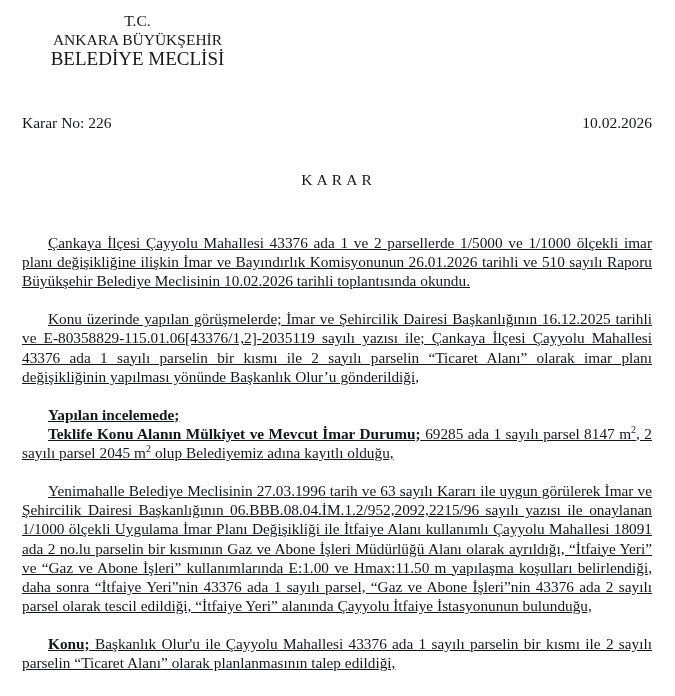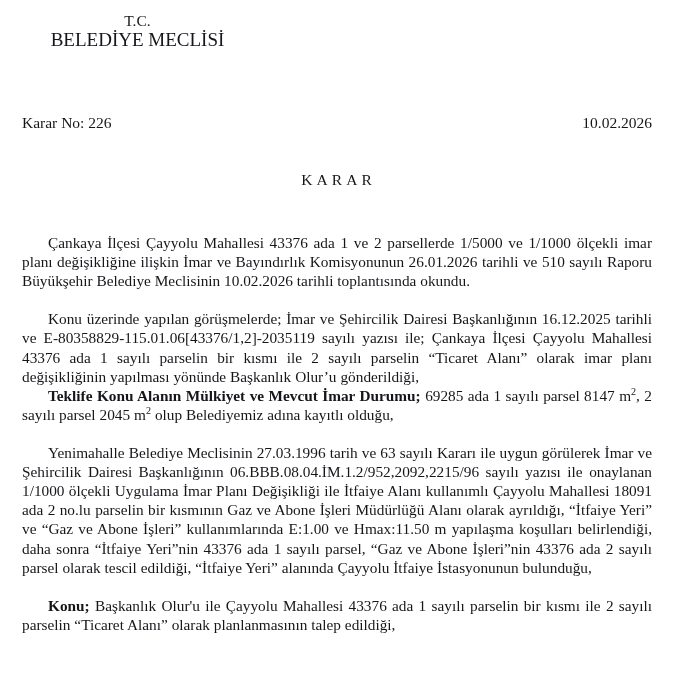--- a/index.html
+++ b/index.html
@@ -71,20 +71,21 @@
   }
 
   
   .body-block {
     position: absolute;
     left: 22px;
     top: 233px;
     width: 630px;
     font-size: 15.3px;
     line-height: 19.1px;
+    text-decoration: underline;
   }
   p.para {
     margin: 0;
     text-align: justify;
     text-justify: inter-word;
     text-indent: 26px;
     word-spacing: 0.1px;
   }
   p.para.gap {
     margin-top: 19.1px;
@@ -99,36 +100,38 @@
     line-height: 0;
   }
 </style>
 </head>
 <body>
 
 <div class="page">
 
   <div class="letterhead">
     <span class="lh-line">T.C.</span>
+    <span class="lh-line">ANKARA BÜYÜKŞEHİR</span>
     <span class="lh-line small">BELEDİYE MECLİSİ</span>
   </div>
 
   <div class="meta-row">
     <span class="meta-item">Karar No: 226</span>
     <span class="meta-item">10.02.2026</span>
   </div>
 
   <div class="doc-title">KARAR</div>
 
   <div class="body-block">
 
     <p class="para">Çankaya İlçesi Çayyolu Mahallesi 43376 ada 1 ve 2 parsellerde 1/5000 ve 1/1000 ölçekli imar planı değişikliğine ilişkin İmar ve Bayındırlık Komisyonunun 26.01.2026 tarihli ve 510 sayılı Raporu Büyükşehir Belediye Meclisinin 10.02.2026 tarihli toplantısında okundu.</p>
 
     <p class="para gap">Konu üzerinde yapılan görüşmelerde; İmar ve Şehircilik Dairesi Başkanlığının 16.12.2025 tarihli ve E-80358829-115.01.06[43376/1,2]-2035119 sayılı yazısı ile; Çankaya İlçesi Çayyolu Mahallesi 43376 ada 1 sayılı parselin bir kısmı ile 2 sayılı parselin “Ticaret Alanı” olarak imar planı değişikliğinin yapılması yönünde Başkanlık Olur’u gönderildiği,</p>
 
+    <p class="para gap"><b>Yapılan incelemede;</b></p>
 
     <p class="para tight-indent"><b>Teklife Konu Alanın Mülkiyet ve Mevcut İmar Durumu;</b><span> 69285 ada 1 sayılı parsel 8147 m</span><sup>2</sup><span>, 2 sayılı parsel 2045  m</span><sup>2</sup><span> olup Belediyemiz adına kayıtlı olduğu,</span></p>
 
     <p class="para gap">Yenimahalle Belediye Meclisinin 27.03.1996 tarih ve 63 sayılı Kararı ile uygun görülerek İmar ve Şehircilik Dairesi Başkanlığının  06.BBB.08.04.İM.1.2/952,2092,2215/96 sayılı yazısı ile onaylanan 1/1000 ölçekli Uygulama İmar Planı Değişikliği ile İtfaiye Alanı kullanımlı Çayyolu Mahallesi 18091 ada 2 no.lu parselin bir kısmının Gaz ve Abone İşleri Müdürlüğü Alanı olarak ayrıldığı, “İtfaiye Yeri” ve “Gaz ve Abone İşleri”  kullanımlarında E:1.00 ve Hmax:11.50 m  yapılaşma koşulları belirlendiği, daha sonra “İtfaiye Yeri”nin 43376 ada 1 sayılı parsel, “Gaz ve Abone İşleri”nin 43376 ada 2 sayılı parsel olarak tescil edildiği, “İtfaiye Yeri”  alanında Çayyolu İtfaiye İstasyonunun bulunduğu,</p>
 
     <p class="para gap"><b>Konu;</b><span> Başkanlık Olur'u ile  Çayyolu Mahallesi 43376 ada 1 sayılı parselin bir kısmı ile 2 sayılı parselin “Ticaret Alanı” olarak planlanmasının  talep edildiği,</span></p>
 
   </div>
 
 </div>

